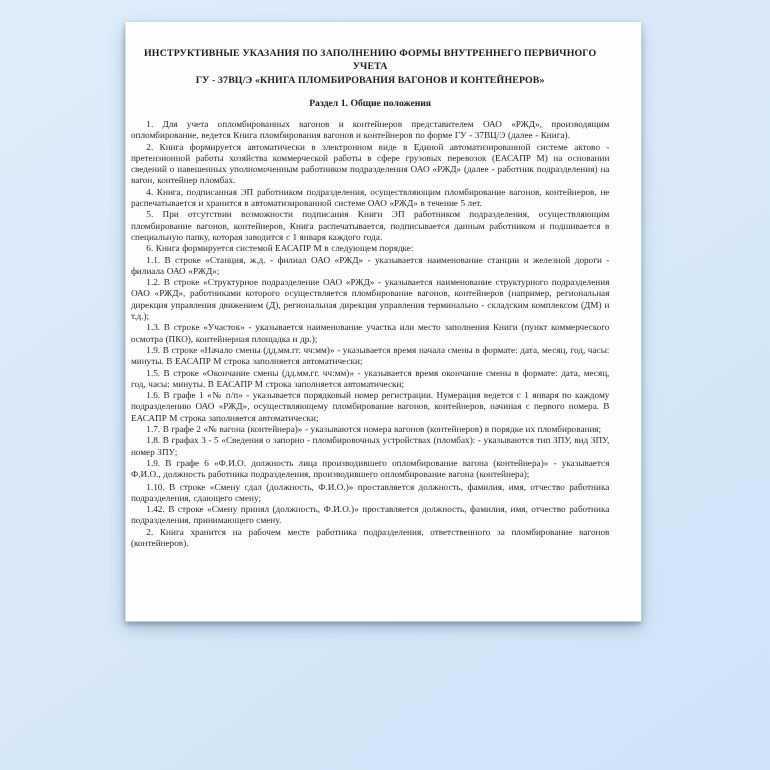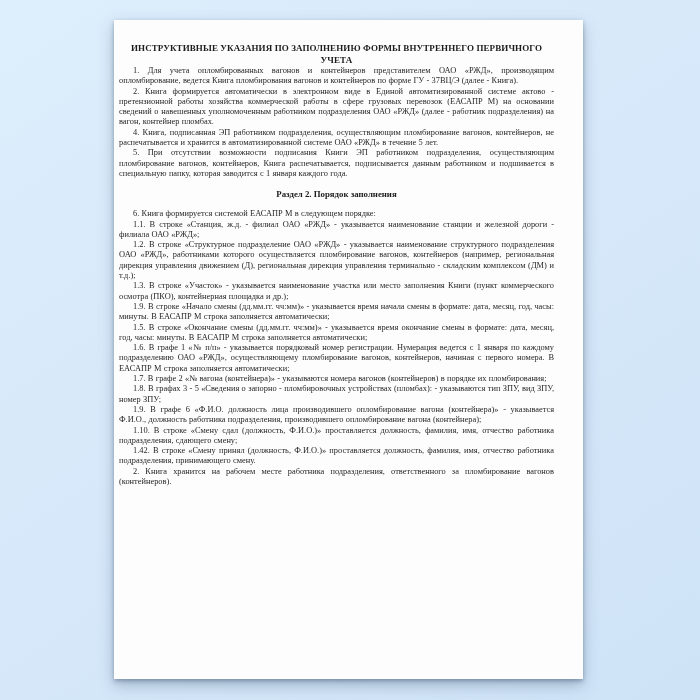--- a/index.html
+++ b/index.html
@@ -9,21 +9,21 @@
     --text:#262626;
   }
   html,body{margin:0;padding:0;}
   body{
     width:700px;height:700px;overflow:hidden;position:relative;
     background:linear-gradient(145deg,var(--background-top) 0%,var(--background-bottom) 100%);
     font-family:"Liberation Serif",serif;
     -webkit-font-smoothing:antialiased;
   }
   .paper{
-    position:absolute;left:114px;top:20px;width:469px;height:659px;
+    position:absolute;left:114px;top:20px;width:469px;height:545px;
     box-sizing:border-box;
     background:var(--paper);
     padding:22px 29px 0 5px;
     box-shadow:0 2px 4px rgba(66,88,118,0.45), 0 6px 14px rgba(66,88,118,0.35);
   }
   .doc-title{
     font-size:9px;line-height:12px;font-weight:bold;text-align:center;
     color:#1c1c1c;margin:0;letter-spacing:0.1px;
   }
   .section-heading{
@@ -36,33 +36,34 @@
     text-align:justify;text-indent:14px;
     word-spacing:0.2px;
   }
 </style>
 </head>
 <body>
 
 <div class="paper">
   <h1 class="doc-title">
     <span>ИНСТРУКТИВНЫЕ УКАЗАНИЯ ПО ЗАПОЛНЕНИЮ ФОРМЫ ВНУТРЕННЕГО ПЕРВИЧНОГО УЧЕТА</span><br>
+    <span>ГУ - 37ВЦ/Э «КНИГА ПЛОМБИРОВАНИЯ ВАГОНОВ И КОНТЕЙНЕРОВ»</span>
   </h1>
 
   <section>
+    <h2 class="section-heading">Раздел 1. Общие положения</h2>
     <div class="paras">
         <p>1. Для учета опломбированных вагонов и контейнеров представителем ОАО «РЖД», производящим опломбирование, ведется Книга пломбирования вагонов и контейнеров по форме ГУ - 37ВЦ/Э (далее - Книга).</p>
         <p>2. Книга формируется автоматически в электронном виде в Единой автоматизированной системе актово - претензионной работы хозяйства коммерческой работы в сфере грузовых перевозок (ЕАСАПР М) на основании сведений о навешенных уполномоченным работником подразделения ОАО «РЖД» (далее - работник подразделения) на вагон, контейнер пломбах.</p>
         <p>4. Книга, подписанная ЭП работником подразделения, осуществляющим пломбирование вагонов, контейнеров, не распечатывается и хранится в автоматизированной системе ОАО «РЖД» в течение 5 лет.</p>
         <p>5. При отсутствии возможности подписания Книги ЭП работником подразделения, осуществляющим пломбирование вагонов, контейнеров, Книга распечатывается, подписывается данным работником и подшивается в специальную папку, которая заводится с 1 января каждого года.</p>
       </div>
   </section>
 
   <section>
-    <h2 class="section-heading">Раздел 2. Порядок заполнения</h2>
     <div class="paras">
         <p>6. Книга формируется системой ЕАСАПР М в следующем порядке:</p>
         <p>1.1. В строке «Станция, ж.д. - филиал ОАО «РЖД» - указывается наименование станции и железной дороги - филиала ОАО «РЖД»;</p>
         <p>1.2. В строке «Структурное подразделение ОАО «РЖД» - указывается наименование структурного подразделения ОАО «РЖД», работниками которого осуществляется пломбирование вагонов, контейнеров (например, региональная дирекция управления движением (Д), региональная дирекция управления терминально - складским комплексом (ДМ) и т.д.);</p>
         <p>1.3. В строке «Участок» - указывается наименование участка или место заполнения Книги (пункт коммерческого осмотра (ПКО), контейнерная площадка и др.);</p>
         <p>1.9. В строке «Начало смены (дд.мм.гг. чч:мм)» - указывается время начала смены в формате: дата, месяц, год, часы: минуты. В ЕАСАПР М строка заполняется автоматически;</p>
         <p>1.5. В строке «Окончание смены (дд.мм.гг. чч:мм)» - указывается время окончание смены в формате: дата, месяц, год, часы: минуты. В ЕАСАПР М строка заполняется автоматически;</p>
         <p>1.6. В графе 1 «№ п/п» - указывается порядковый номер регистрации. Нумерация ведется с 1 января по каждому подразделению ОАО «РЖД», осуществляющему пломбирование вагонов, контейнеров, начиная с первого номера. В ЕАСАПР М строка заполняется автоматически;</p>
         <p>1.7. В графе 2 «№ вагона (контейнера)» - указываются номера вагонов (контейнеров) в порядке их пломбирования;</p>
         <p>1.8. В графах 3 - 5 «Сведения о запорно - пломбировочных устройствах (пломбах): - указываются тип ЗПУ, вид ЗПУ, номер ЗПУ;</p>

